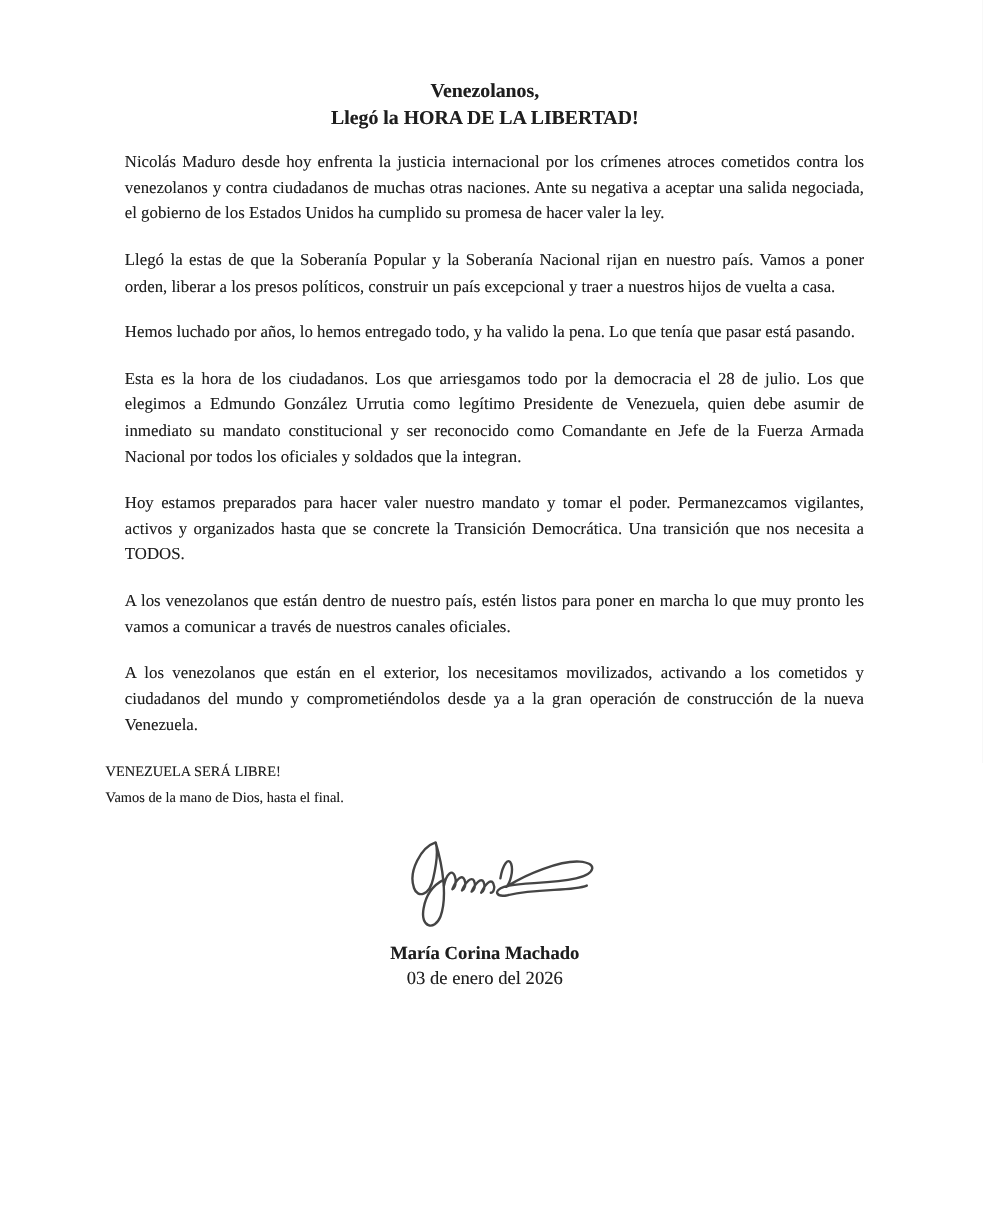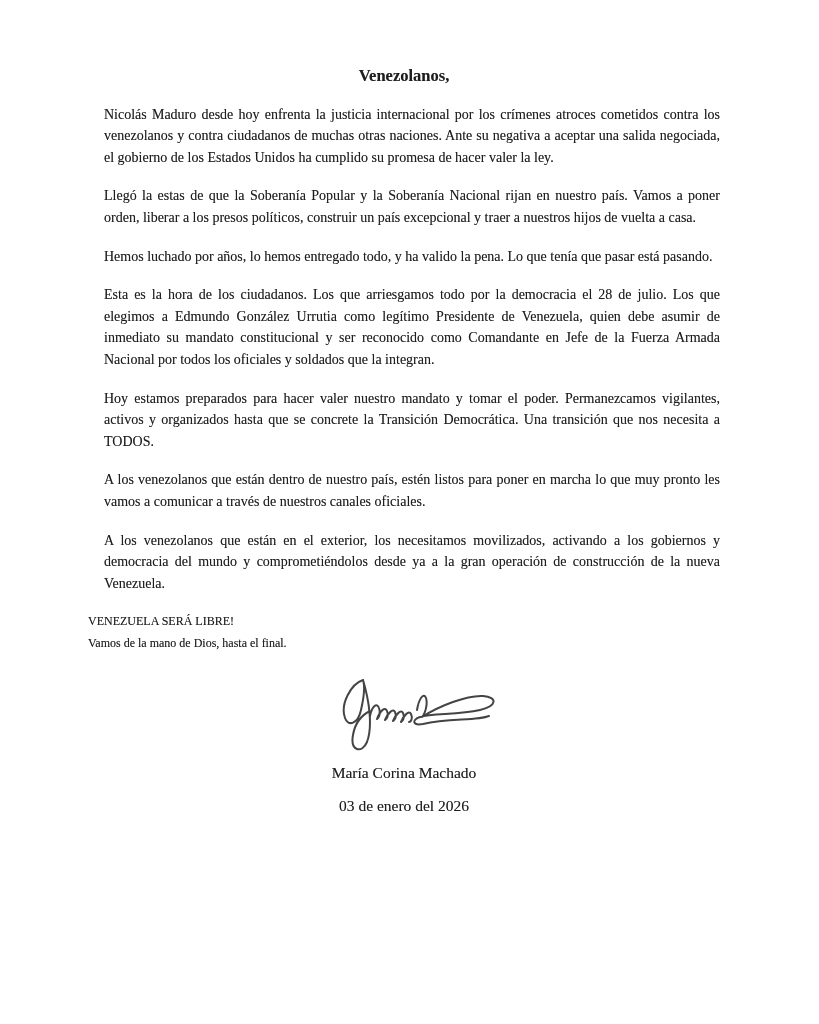--- a/index.html
+++ b/index.html
@@ -43,49 +43,50 @@
   .signature-area {
     text-align: center;
     margin: 0 0 0 28px;
     height: 96px;
   }
   .signature-area svg {
     display: inline-block;
   }
   .signer {
     text-align: center;
-    font-weight: normal;
+    font-weight: bold;
     font-size: 15.5px;
     line-height: 21px;
     margin: 2px 0 0 0;
   }
   .date {
     text-align: center;
     font-size: 15.5px;
     line-height: 21px;
-    margin: 12px;
+    margin: 0;
   }
 </style>
 </head>
 <body>
 
 <div class="page">
   <div class="content">
 
     <div class="title">
       <div>Venezolanos,</div>
+      <div>Llegó la HORA DE LA LIBERTAD!</div>
     </div>
 
     <p class="body-paragraph">Nicolás Maduro desde hoy enfrenta la justicia internacional por los crímenes atroces cometidos contra los venezolanos y contra ciudadanos de muchas otras naciones. Ante su negativa a aceptar una salida negociada, el gobierno de los Estados Unidos ha cumplido su promesa de hacer valer la ley.</p>
     <p class="body-paragraph">Llegó la estas de que la Soberanía Popular y la Soberanía Nacional rijan en nuestro país. Vamos a poner orden, liberar a los presos políticos, construir un país excepcional y traer a nuestros hijos de vuelta a casa.</p>
     <p class="body-paragraph">Hemos luchado por años, lo hemos entregado todo, y ha valido la pena. Lo que tenía que pasar está pasando.</p>
     <p class="body-paragraph">Esta es la hora de los ciudadanos. Los que arriesgamos todo por la democracia el 28 de julio. Los que elegimos a Edmundo González Urrutia como legítimo Presidente de Venezuela, quien debe asumir de inmediato su mandato constitucional y ser reconocido como Comandante en Jefe de la Fuerza Armada Nacional por todos los oficiales y soldados que la integran.</p>
     <p class="body-paragraph">Hoy estamos preparados para hacer valer nuestro mandato y tomar el poder. Permanezcamos vigilantes, activos y organizados hasta que se concrete la Transición Democrática. Una transición que nos necesita a TODOS.</p>
     <p class="body-paragraph">A los venezolanos que están dentro de nuestro país, estén listos para poner en marcha lo que muy pronto les vamos a comunicar a través de nuestros canales oficiales.</p>
-    <p class="body-paragraph">A los venezolanos que están en el exterior, los necesitamos movilizados, activando a los gobiernos y democracia del mundo y comprometiéndolos desde ya a la gran operación de construcción de la nueva Venezuela.</p>
+    <p class="body-paragraph">A los venezolanos que están en el exterior, los necesitamos movilizados, activando a los cometidos y ciudadanos del mundo y comprometiéndolos desde ya a la gran operación de construcción de la nueva Venezuela.</p>
 
     <div class="closing">
       <div>VENEZUELA SERÁ LIBRE!</div>
       <div>Vamos de la mano de Dios, hasta el final.</div>
     </div>
 
     <div class="signature-area">
       <svg width="182" height="94" viewBox="0 0 182 94" aria-hidden="true">
         <g fill="none" stroke="#2b2b2b" stroke-width="2" stroke-linecap="round" stroke-linejoin="round" opacity="0.88">
           <path d="M36 16 C24 20 13 40 18 54 C21 63 31 60 34 46 C37 33 38 22 36 16 C42 36 46 62 40 78 C35 90 23 87 26 71 C28 59 35 51 43 47"></path>

